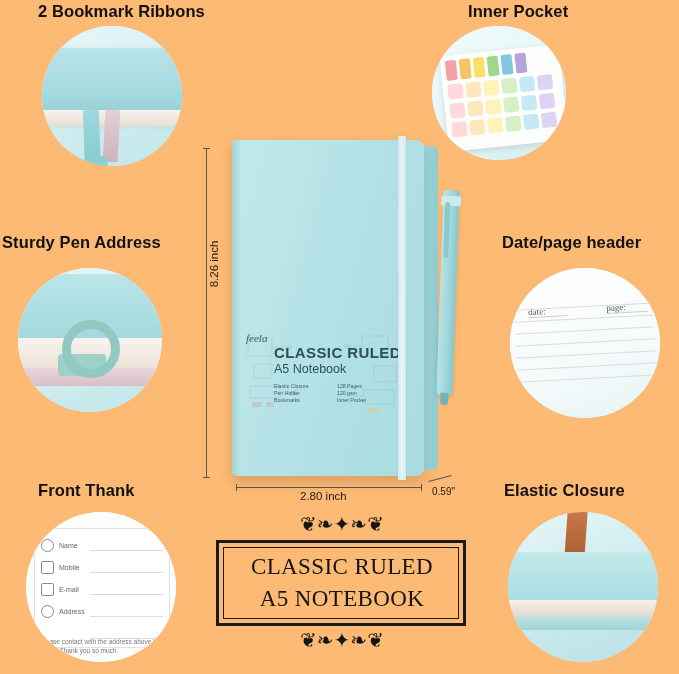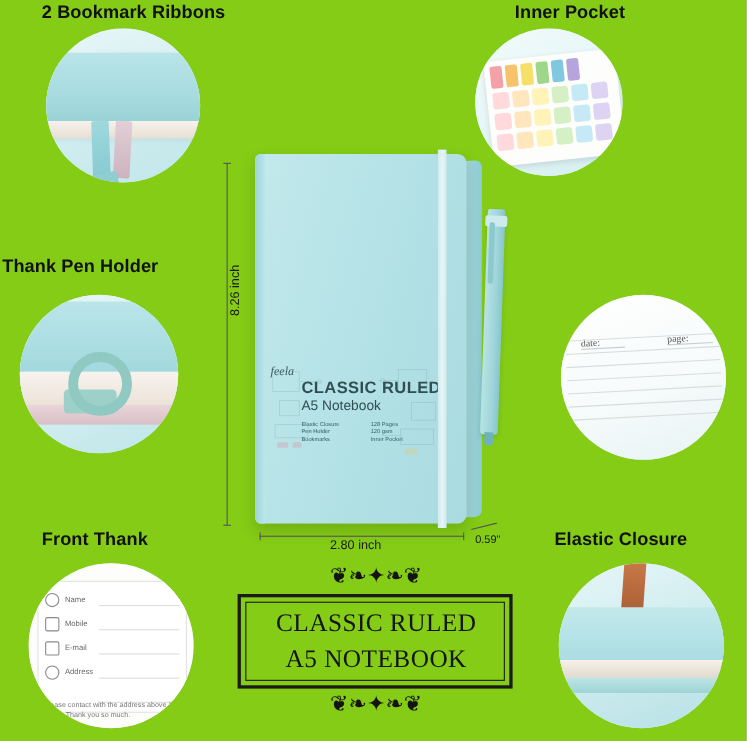--- a/index.html
+++ b/index.html
@@ -10,21 +10,21 @@
   body {
     font-family: "Liberation Sans", sans-serif;
     width: 679px;
     height: 674px;
     overflow: hidden;
   }
   .stage {
     position: relative;
     width: 679px;
     height: 674px;
-    background: #84cc16;
+    background: #fdba74;
   }
 
   
   .flabel {
     position: absolute;
     font-family: "Liberation Sans", sans-serif;
     font-weight: bold;
     color: #111111;
     font-size: 16.5px;
     letter-spacing: 0.1px;
@@ -541,33 +541,34 @@
           <div class="chip" style="background:#ffe6bd"></div>
           <div class="chip" style="background:#fff3b8"></div>
           <div class="chip" style="background:#d6f0c6"></div>
           <div class="chip" style="background:#c6e9f6"></div>
           <div class="chip" style="background:#ded3f2"></div>
         </div>
       </div>
     </div>
   </div>
 
-  <div class="flabel" style="left:2px; top:233px;">Thank Pen Holder</div>
+  <div class="flabel" style="left:2px; top:233px;">Sturdy Pen Address</div>
 
   <div class="circle c-pen" style="left:18px; top:268px; width:144px; height:144px;">
     <div class="inner">
       <div class="bg"></div>
       <div class="cover"></div>
       <div class="paper"></div>
       <div class="paper2"></div>
       <div class="base"></div>
       <div class="loop"></div>
     </div>
   </div>
 
+  <div class="flabel" style="left:502px; top:233px;">Date/page header</div>
 
   <div class="circle c-date" style="left:510px; top:268px; width:150px; height:150px;">
     <div class="inner">
       <div class="bg"></div>
       <div class="hdr">
         <span>date:</span>
         <span>page:</span>
       </div>
       <div class="lines">
         <div class="ln"></div>

